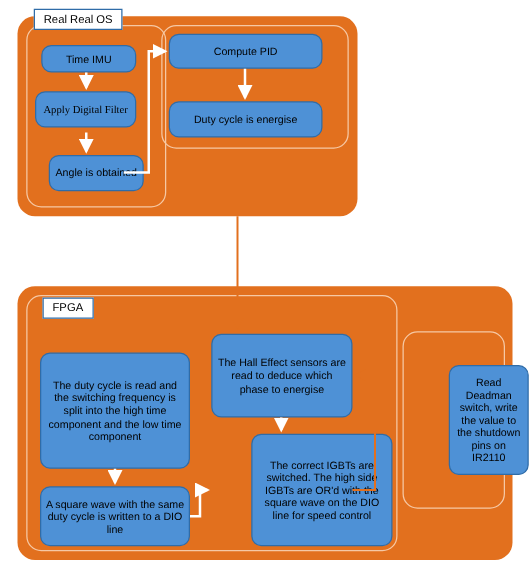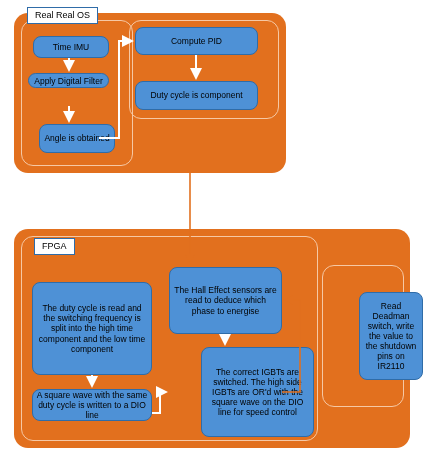--- a/index.html
+++ b/index.html
@@ -77,38 +77,38 @@
 <div id="canvas">
 
   <div class="orange-panel" style="left:14px; top:13px; width:272px; height:160px;"></div>
   <div class="inner-outline" style="left:21px; top:20px; width:112px; height:146px;"></div>
   <div class="inner-outline" style="left:129px; top:20px; width:150px; height:99px;"></div>
 
   <div class="panel-title" style="left:27px; top:7px;">Real Real OS</div>
 
   <div class="blue-box" style="left:33px; top:36px; width:76px; height:22px;">Time IMU</div>
 
-  <div class="blue-box" style="left:28px; top:73px; width:81px; height:15px;">Apply Digital Filter</div>
+  <div class="blue-box" style="left:28px; top:73px; width:81px; height:29px;font-family:Liberation Serif, serif;">Apply Digital Filter</div>
 
   <div class="blue-box" style="left:39px; top:124px; width:76px; height:29px;">Angle is obtained</div>
 
   <div class="blue-box" style="left:135px; top:27px; width:123px; height:28px;">Compute PID</div>
 
-  <div class="blue-box" style="left:135px; top:81px; width:123px; height:29px;">Duty cycle is component</div>
+  <div class="blue-box" style="left:135px; top:81px; width:123px; height:29px;">Duty cycle is energise</div>
 
 
   <div class="orange-panel" style="left:14px; top:229px; width:396px; height:219px;"></div>
   <div class="inner-outline" style="left:21px; top:236px; width:297px; height:205px;"></div>
   <div class="inner-outline" style="left:322px; top:265px; width:82px; height:142px;"></div>
 
   <div class="panel-title" style="left:34px; top:238px;">FPGA</div>
 
   <div class="blue-box" style="left:32px; top:282px; width:120px; height:93px;">The duty cycle is read and the switching frequency is split into the high time component and the low time component</div>
 
-  <div class="blue-box" style="left:32px; top:389px; width:120px; height:32px;">A square wave with the same duty cycle is written to a DIO line</div>
+  <div class="blue-box" style="left:32px; top:389px; width:120px; height:48px;">A square wave with the same duty cycle is written to a DIO line</div>
 
   <div class="blue-box" style="left:169px; top:267px; width:113px; height:67px;">The Hall Effect sensors are read to deduce which phase to energise</div>
 
   <div class="blue-box" style="left:169px; top:347px; width:113px; height:90px;margin-left:32px;">The correct IGBTs are switched. The high side IGBTs are OR'd with the square wave on the DIO line for speed control</div>
 
   <div class="blue-box" style="left:331px; top:292px; width:64px; height:88px;margin-left:28px;">Read Deadman switch, write the value to the shutdown pins on IR2110</div>
 
   <svg class="arrows" viewBox="0 0 423 461">
     <defs>
       <marker id="ah" markerWidth="6" markerHeight="6" refX="5" refY="3" orient="auto" markerUnits="strokeWidth">

